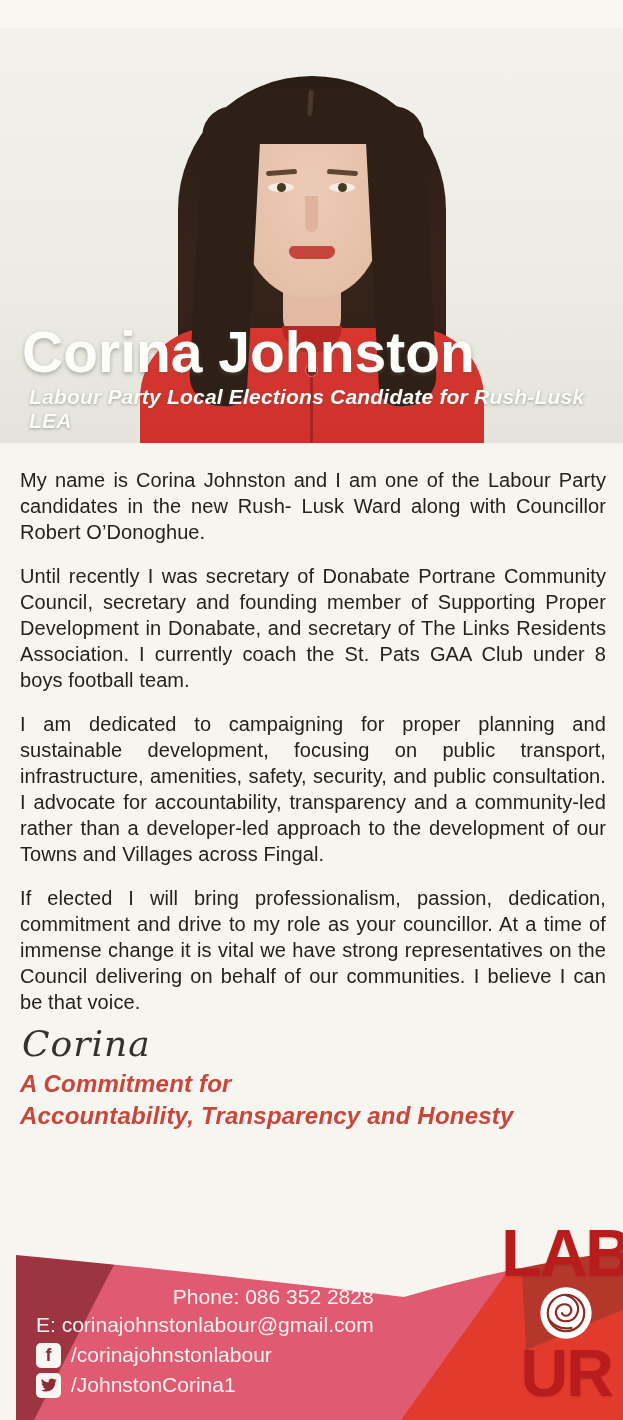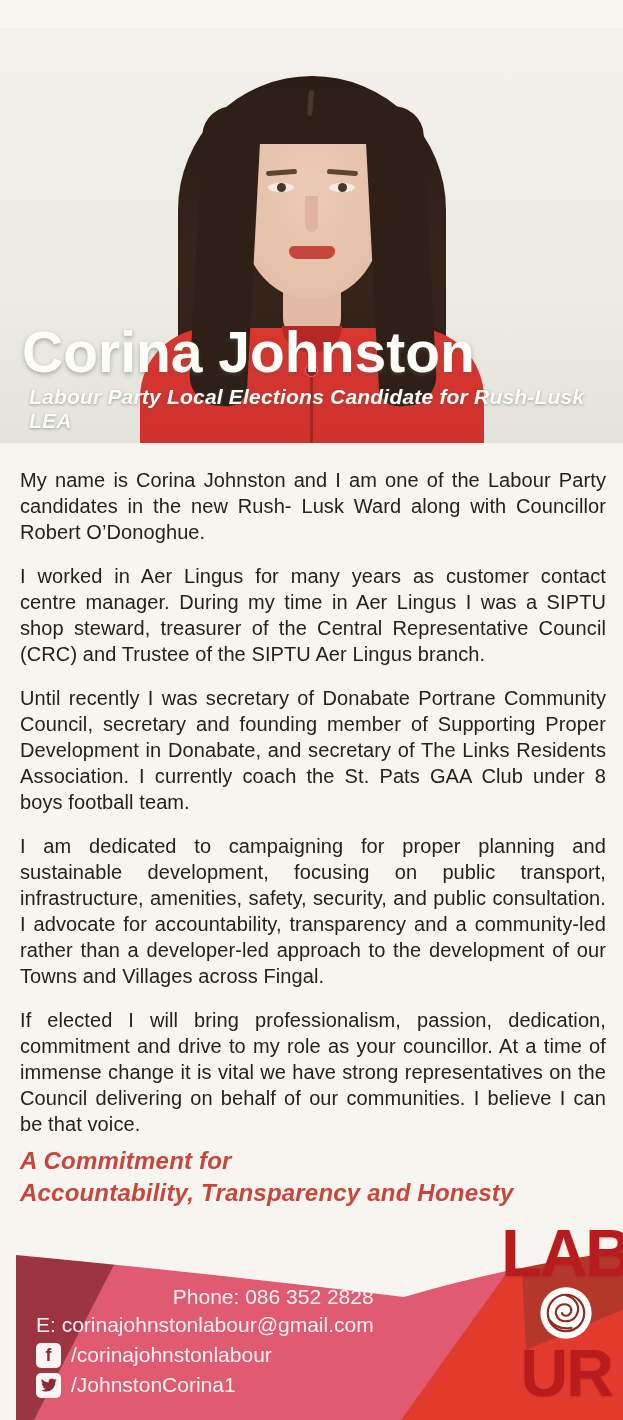--- a/index.html
+++ b/index.html
@@ -159,25 +159,25 @@
     <div class="lips"></div>
 
     <div class="banner">
       <div class="banner-name">Corina Johnston</div>
       <div class="banner-subtitle">Labour Party Local Elections Candidate for Rush-Lusk LEA</div>
     </div>
   </div>
 
   <div class="copy">
     <p>My name is Corina Johnston and I am one of the Labour Party candidates in the new Rush- Lusk Ward along with Councillor Robert O’Donoghue.</p>
-    <p>I worked in Aer Lingus for many years as customer contact centre manager. During my time in Aer Lingus I was a SIPTU shop steward, treasurer of the Central Representative Council (CRC) and Trustee of the SIPTU Aer Lingus branch.</p>
     <p>Until recently I was secretary of Donabate Portrane Community Council, secretary and founding member of Supporting Proper Development in Donabate, and secretary of The Links Residents Association. I currently coach the St. Pats GAA Club under 8 boys football team.</p>
     <p>I am dedicated to campaigning for proper planning and sustainable development, focusing on public transport, infrastructure, amenities, safety, security, and public consultation. I advocate for accountability, transparency and a community-led rather than a developer-led approach to the development of our Towns and Villages across Fingal.</p>
     <p>If elected I will bring professionalism, passion, dedication, commitment and drive to my role as your councillor. At a time of immense change it is vital we have strong representatives on the Council delivering on behalf of our communities. I believe I can be that voice.</p>
 
+    <div class="signature">Corina</div>
 
     <div class="headline">
       <div>A Commitment for</div>
       <div>Accountability, Transparency and Honesty</div>
     </div>
   </div>
 
   <div class="footer">
     <svg class="bg" width="623" height="175" viewBox="0 0 623 175">
       <rect x="0" y="0" width="623" height="175" fill="#e05a71"></rect>

